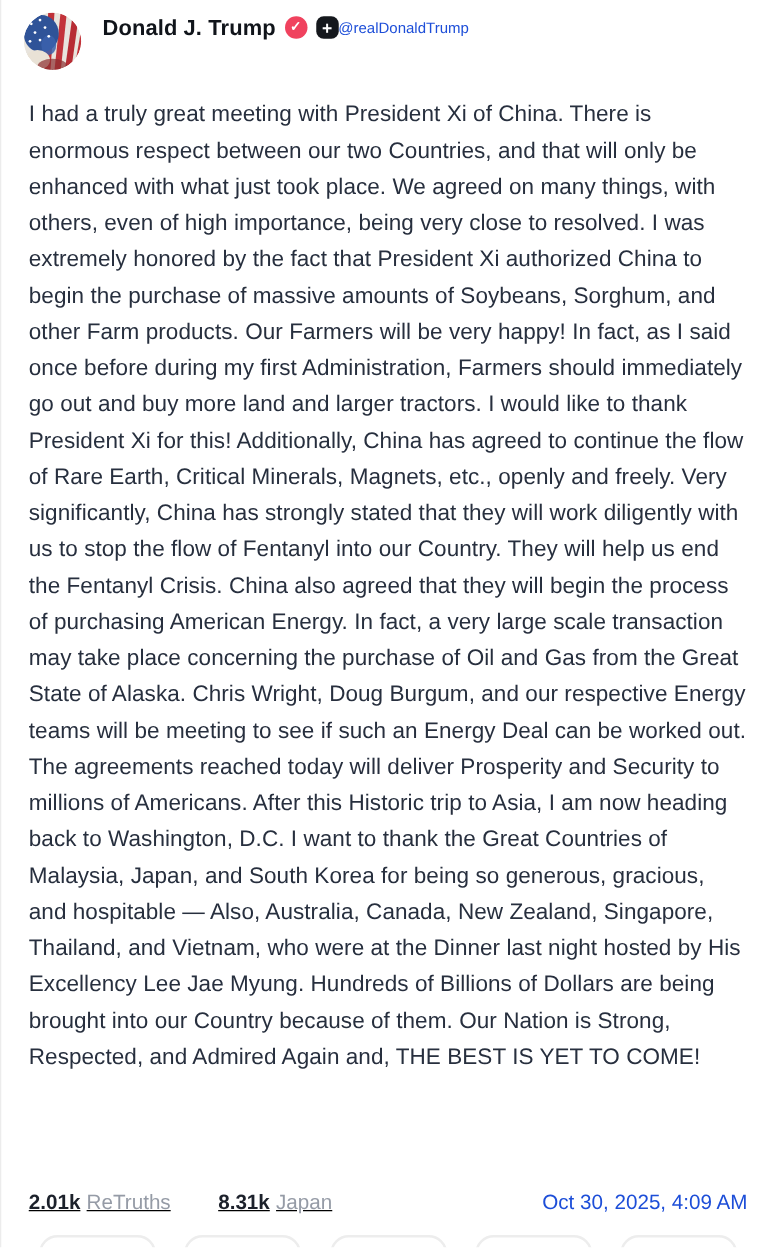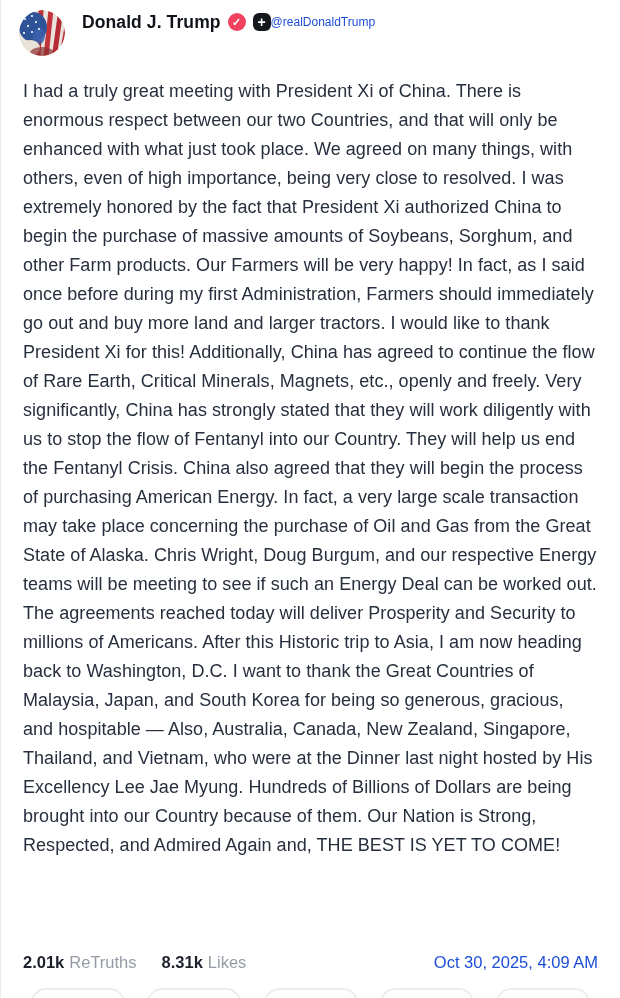--- a/index.html
+++ b/index.html
@@ -49,22 +49,22 @@
     margin:21px 22px 0 22px;
     font-size:18px;line-height:29px;
     color:#272f3e;letter-spacing:.05px;
     white-space:pre-wrap;
   }
   .stats-row{
     position:absolute;left:22px;right:22px;top:953px;
     display:flex;align-items:center;
     font-size:16.5px;
   }
-  .stat{display:flex;align-items:flex-end;gap:5px;cursor:pointer;}
-  .stat + .stat{margin-left:25px;}
+  .stat{display:flex;align-items:flex-end;gap:5px;cursor:pointer;text-decoration:underline;}
+  .stat + .stat{margin-left:38px;}
   .stat-num{font-weight:700;color:#1c212b;}
   .stat-label{color:#959ba6;}
   .timestamp{margin-left:auto;color:#1d4ed8;font-size:16.5px;cursor:pointer;}
   .actions-row{
     position:absolute;top:988px;left:0;right:0;
     display:flex;justify-content:space-between;
     padding:0 30px;box-sizing:border-box;
   }
   .action-pill{
     width:94px;height:36px;
@@ -117,21 +117,21 @@
 
   <p class="post-body">I had a truly great meeting with President Xi of China. There is enormous respect between our two Countries, and that will only be enhanced with what just took place. We agreed on many things, with others, even of high importance, being very close to resolved. I was extremely honored by the fact that President Xi authorized China to begin the purchase of massive amounts of Soybeans, Sorghum, and other Farm products. Our Farmers will be very happy! In fact, as I said once before during my first Administration, Farmers should immediately go out and buy more land and larger tractors. I would like to thank President Xi for this! Additionally, China has agreed to continue the flow of Rare Earth, Critical Minerals, Magnets, etc., openly and freely. Very significantly, China has strongly stated that they will work diligently with us to stop the flow of Fentanyl into our Country. They will help us end the Fentanyl Crisis. China also agreed that they will begin the process of purchasing American Energy. In fact, a very large scale transaction may take place concerning the purchase of Oil and Gas from the Great State of Alaska. Chris Wright, Doug Burgum, and our respective Energy teams will be meeting to see if such an Energy Deal can be worked out. The agreements reached today will deliver Prosperity and Security to millions of Americans. After this Historic trip to Asia, I am now heading back to Washington, D.C. I want to thank the Great Countries of Malaysia, Japan, and South Korea for being so generous, gracious, and hospitable — Also, Australia, Canada, New Zealand, Singapore, Thailand, and Vietnam, who were at the Dinner last night hosted by His Excellency Lee Jae Myung. Hundreds of Billions of Dollars are being brought into our Country because of them. Our Nation is Strong, Respected, and Admired Again and, THE BEST IS YET TO COME!</p>
 
   <div class="stats-row">
     <span class="stat">
       <span class="stat-num">2.01k</span>
       <span class="stat-label">ReTruths</span>
     </span>
     <span class="stat">
       <span class="stat-num">8.31k</span>
-      <span class="stat-label">Likes</span>
+      <span class="stat-label">Japan</span>
     </span>
     <span class="timestamp">Oct 30, 2025, 4:09 AM</span>
   </div>
 
   <div class="actions-row">
     <button class="action-pill"></button>
     <button class="action-pill"></button>
     <button class="action-pill"></button>
     <button class="action-pill"></button>
     <button class="action-pill"></button>

